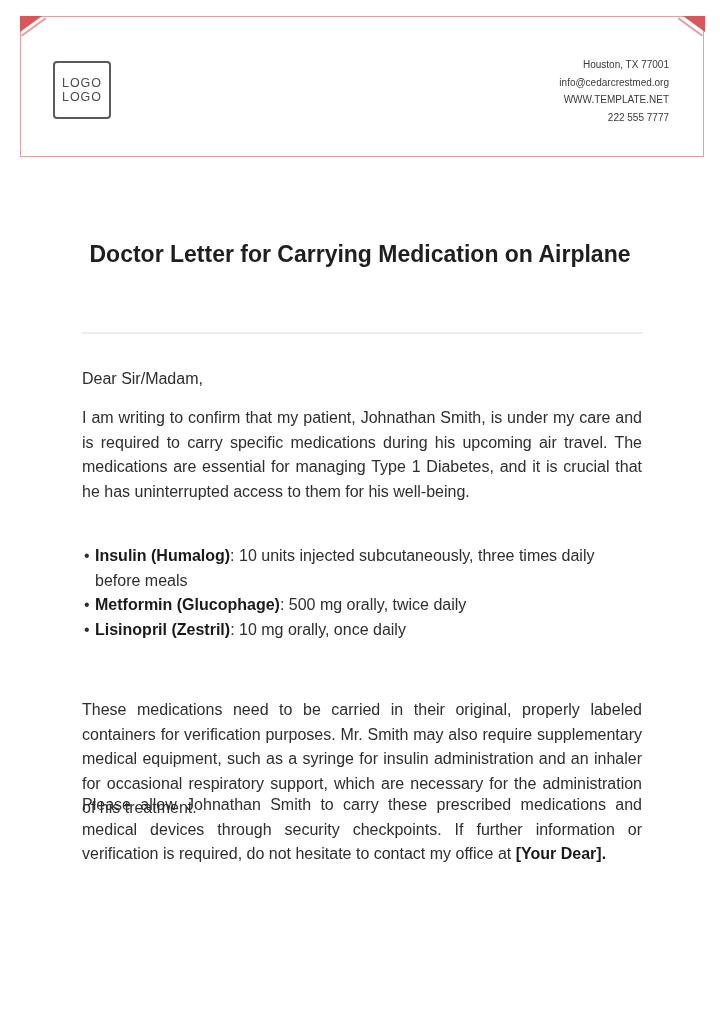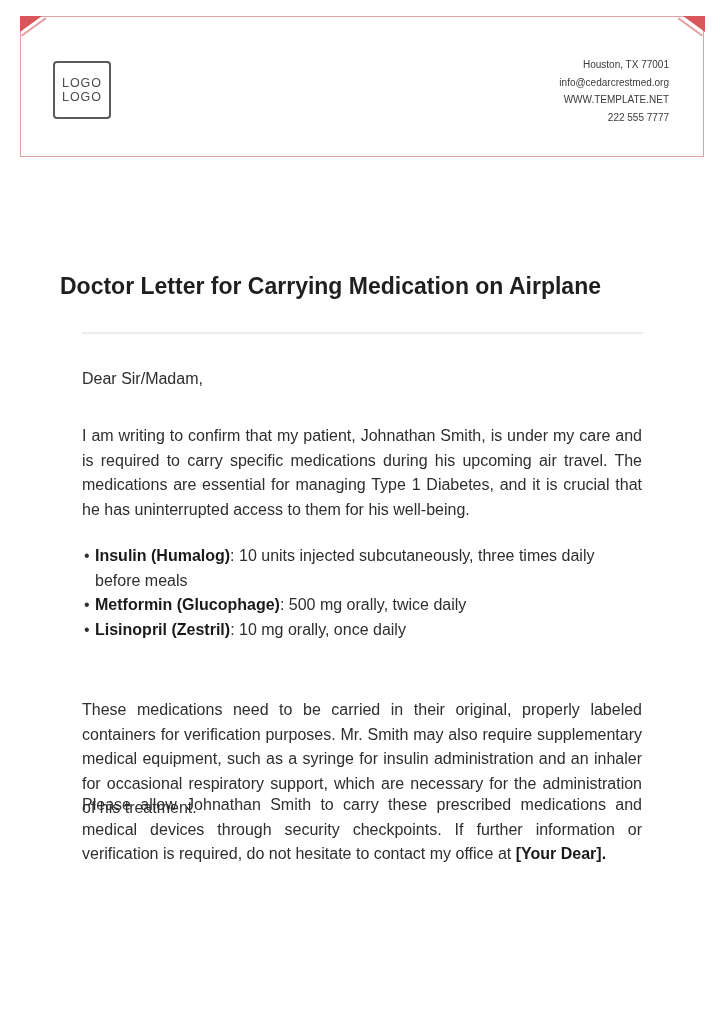--- a/index.html
+++ b/index.html
@@ -85,46 +85,45 @@
       text-align: right;
       font-size: 10px;
       line-height: 17.5px;
       color: #3a3a3a;
     }
     .title {
       position: absolute;
       left: 60px;
       top: 238px;
       width: 600px;
-      text-align: left;
+      text-align: center;
       font-size: 23px;
       font-weight: bold;
       line-height: 33px;
       color: #1f1f1f;
-      margin-top: 32px;
     }
     .divider {
       position: absolute;
       left: 82px;
       top: 332px;
       width: 561px;
       height: 2px;
       background: #ececec;
     }
     .body-text {
       position: absolute;
       left: 82px;
       width: 560px;
       font-size: 16px;
       line-height: 24.5px;
       color: #2e2e2e;
     }
     .justify { text-align: justify; }
     .salutation { top: 367px; }
-    .p1 { top: 424px; }
+    .p1 { top: 406px; }
     .p2 { top: 544px; }
     .med-list {
       list-style: none;
       margin-top: 0;
     }
     .med-list li {
       position: relative;
       padding-left: 13px;
     }
     .med-list li .bullet {

